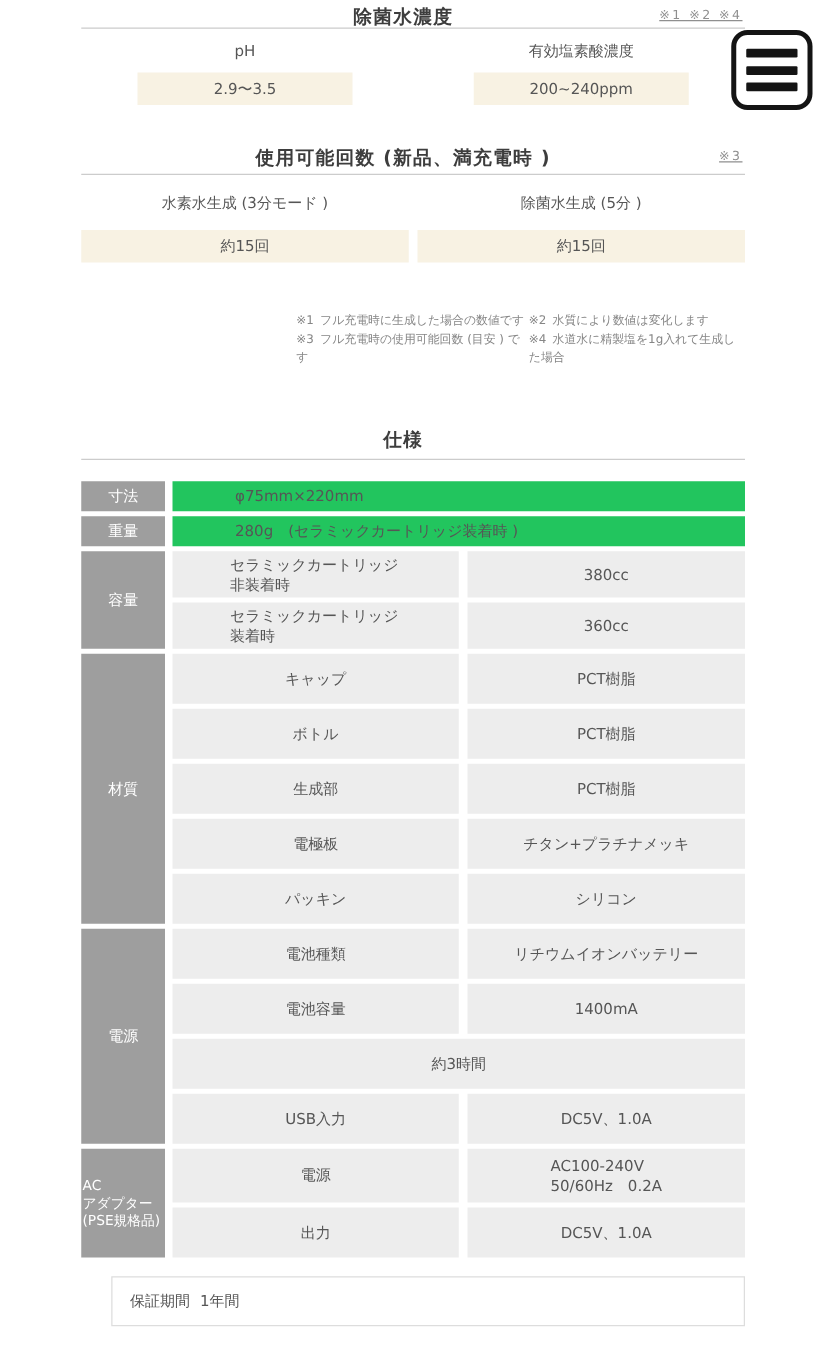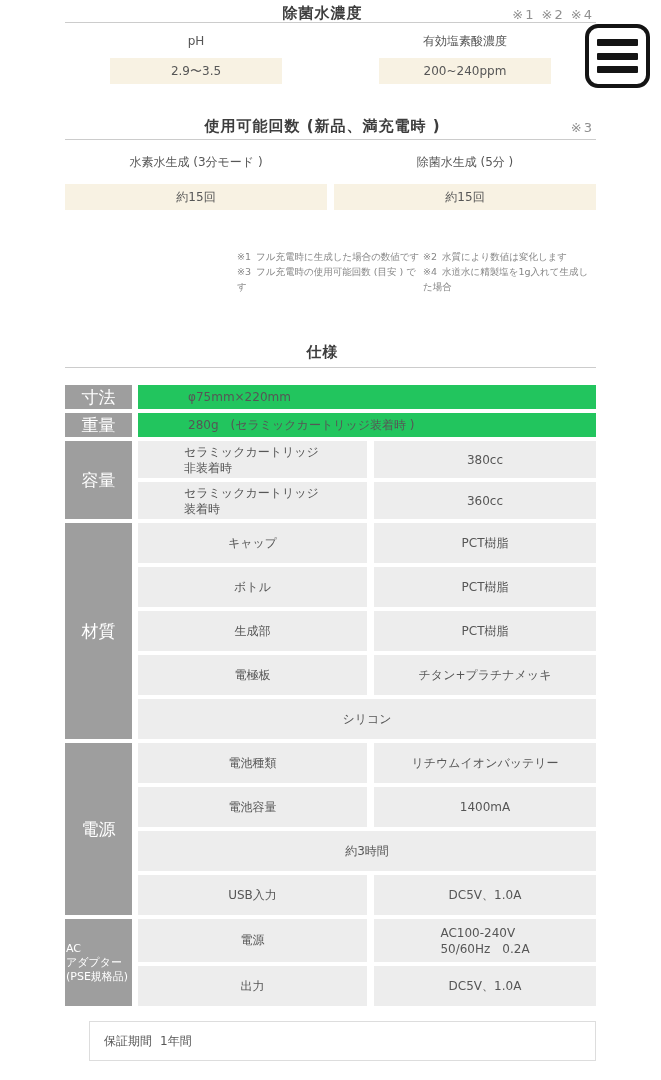--- a/index.html
+++ b/index.html
@@ -10,21 +10,21 @@
     color:#565656; font-size:12px;
   }
   .content { position:absolute; left:65px; top:0; width:531px; padding-top:4px; }
 
   
   .sec-head { position:relative; height:18px; }
   .sec-title {
     position:absolute; left:0; right:16px; text-align:center;
     font-size:15px; font-weight:bold; color:#3d3d3d; letter-spacing:1px;
   }
-  .sec-notes { position:absolute; right:2px; top:3px; font-size:13px; color:#8f8f8f; letter-spacing:2px; }
+  .sec-notes { position:absolute; right:2px; top:3px; font-size:10px; color:#8f8f8f; letter-spacing:2px;text-decoration:underline; }
   .rule { border:0; border-top:1px solid #cccccc; height:0; margin-top:4px; }
   .rule.tight { margin-top:0; }
 
   
   .cols { display:flex; gap:7px; }
   .col { flex:1; }
   .col-label { text-align:center; font-size:12px; color:#565656; height:16px; line-height:16px; margin-top:10px; }
   .beige { background:#f8f2e3; height:26px; line-height:26px; text-align:center; color:#565656; margin-top:9px; }
   .beige.narrow { width:172px; margin-left:auto; margin-right:auto; }
 
@@ -34,21 +34,21 @@
     display:grid; grid-template-columns:186px auto;
     font-size:9.5px; line-height:15px; color:#868686;
   }
   .fmark { margin-right:5px; }
 
   
   .spec-head { margin-top:49px; }
   .spec-table { margin-top:17px; }
   .tg { display:flex; gap:6px; margin-bottom:4px; }
   .tlabel {
-    width:67px; background:#9e9e9e; color:#ffffff; font-size:17px; font-weight:500;
+    width:67px; background:#9e9e9e; color:#ffffff; font-size:12px; font-weight:500;
     display:flex; align-items:center; justify-content:center; text-align:center;
   }
   .tlabel.left { justify-content:flex-start; text-align:left; padding-left:1px;
     white-space:pre-line; font-size:11px; line-height:14px; }
   .trows { flex:1; display:flex; flex-direction:column; gap:4px; }
   .trow { display:flex; gap:7px; }
   .h24 { height:24px; } .h37 { height:37px; } .h40 { height:40px; } .h43 { height:43px; }
   .tval-full { flex:1; background:#22c55e; display:flex; align-items:center; padding-left:50px; }
   .tmid {
     width:229px; background:#ededed; display:flex; align-items:center; justify-content:center;
@@ -171,20 +171,21 @@
         </div>
         <div class="trow h40">
           <div class="tmid">生成部</div>
           <div class="tright">PCT樹脂</div>
         </div>
         <div class="trow h40">
           <div class="tmid">電極板</div>
           <div class="tright">チタン+プラチナメッキ</div>
         </div>
         <div class="trow h40">
+          <div class="tmid">パッキン</div>
           <div class="tright">シリコン</div>
         </div>
       </div>
     </div>
 
     <div class="tg">
       <div class="tlabel">電源</div>
       <div class="trows">
         <div class="trow h40">
           <div class="tmid">電池種類</div>

